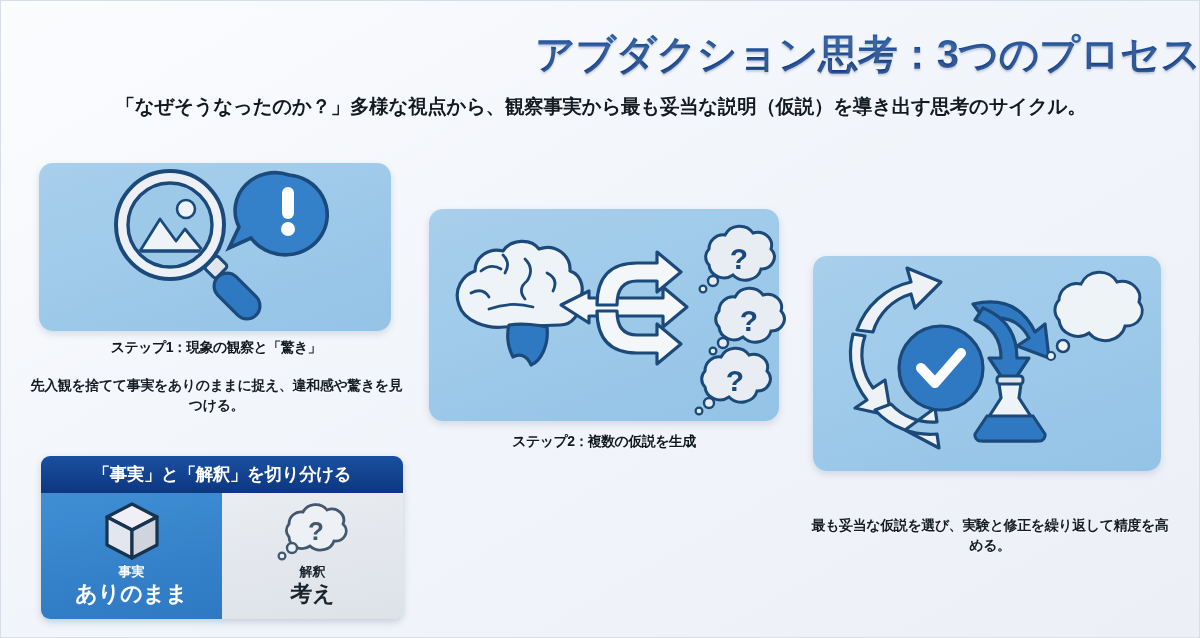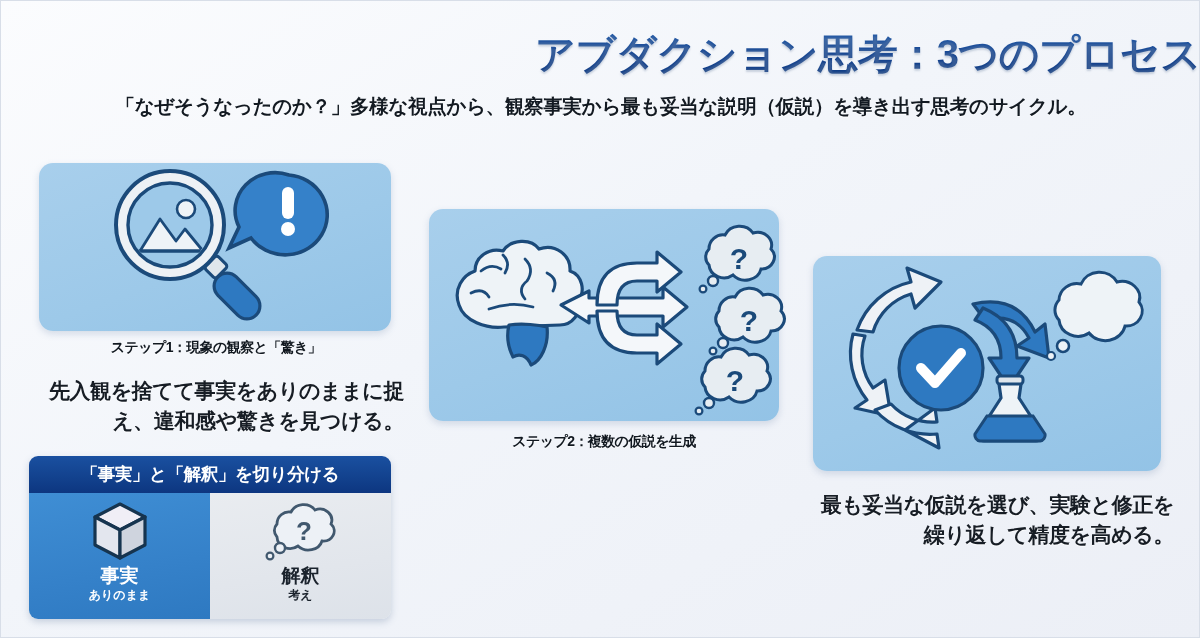--- a/index.html
+++ b/index.html
@@ -47,65 +47,65 @@
   .step-label {
     position: absolute;
     text-align: center;
     font-size: 14px; font-weight: bold;
     color: #111820;
     letter-spacing: -0.6px;
     text-shadow: 0 1px 1px rgba(255,255,255,0.85);
   }
   .step-desc {
     position: absolute;
-    text-align: right;
-    font-size: 21px; font-weight: bold;
+    text-align: center;
+    font-size: 14px; font-weight: bold;
     line-height: 1.42;
     color: #171d25;
     letter-spacing: -0.4px;
     text-shadow: 0 1px 1px rgba(255,255,255,0.85);
   }
 
   
   #card1 { left: 38px;  top: 162px; width: 352px; height: 168px; }
   #lab1  { left: 20px;  top: 338px; width: 390px; }
   #desc1 { left: 28px;  top: 375px; width: 375px; }
 
   #card2 { left: 428px; top: 208px; width: 350px; height: 212px; }
   #lab2  { left: 414px; top: 432px; width: 378px; }
   #desc2 { left: 420px; top: 470px; width: 368px; }
 
   #card3 { left: 812px; top: 255px; width: 348px; height: 215px; }
   #lab3  { left: 800px; top: 478px; width: 375px; }
-  #desc3 { left: 805px; top: 489px; width: 368px; }
+  #desc3 { left: 805px; top: 515px; width: 368px; }
 
   
   #compare {
-    position: absolute; left: 28px; top: 455px; width: 362px; height: 163px;
+    position: absolute; left: 40px; top: 455px; width: 362px; height: 163px;
     border-radius: 9px; overflow: hidden;
     box-shadow: 0 3px 7px rgba(70,100,140,0.25);
   }
   #compare-header {
     height: 37px; line-height: 37px; text-align: center;
     background: linear-gradient(180deg, #1a50a0 0%, #12418d 60%, #0d3680 100%);
     color: #ffffff; font-size: 17.5px; font-weight: bold;
     letter-spacing: -0.4px;
   }
   #compare-body { display: flex; height: 126px; }
   .cmp-col {
     flex: 1 1 50%;
     display: flex; flex-direction: column;
     align-items: center; justify-content: flex-start;
     padding-top: 7px;
   }
   .cmp-left  { background: linear-gradient(170deg, #3f8ed4 0%, #3581c9 60%, #2e79c1 100%); }
   .cmp-right { background: linear-gradient(170deg, #e9ecf0 0%, #e2e6ec 60%, #dde2e9 100%); }
   .cmp-icon { height: 62px; display: flex; align-items: center; justify-content: center; }
-  .cmp-t1 { font-size: 19px; font-weight: bold; line-height: 1.25; margin-top: 2px; }
-  .cmp-t2 { font-size: 12px; font-weight: bold; line-height: 1.25; }
+  .cmp-t1 { font-size: 13px; font-weight: bold; line-height: 1.25; margin-top: 2px; }
+  .cmp-t2 { font-size: 22px; font-weight: bold; line-height: 1.25; }
   .cmp-left .cmp-t1, .cmp-left .cmp-t2 { color: #ffffff; }
   .cmp-right .cmp-t1, .cmp-right .cmp-t2 { color: #1a222c; }
 
   .icon-wrap { position: absolute; inset: 0; }
   svg { display: block; overflow: visible; }
 </style>
 </head>
 <body>
 
 <div id="stage">

